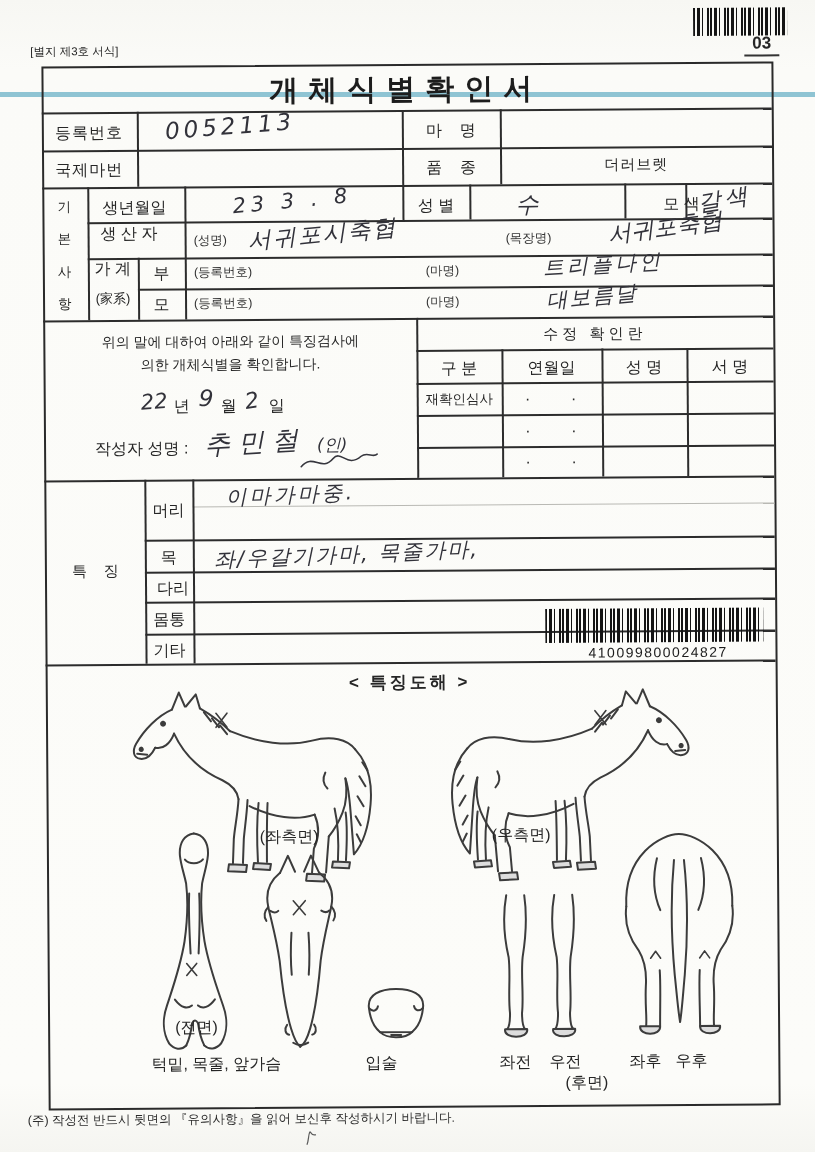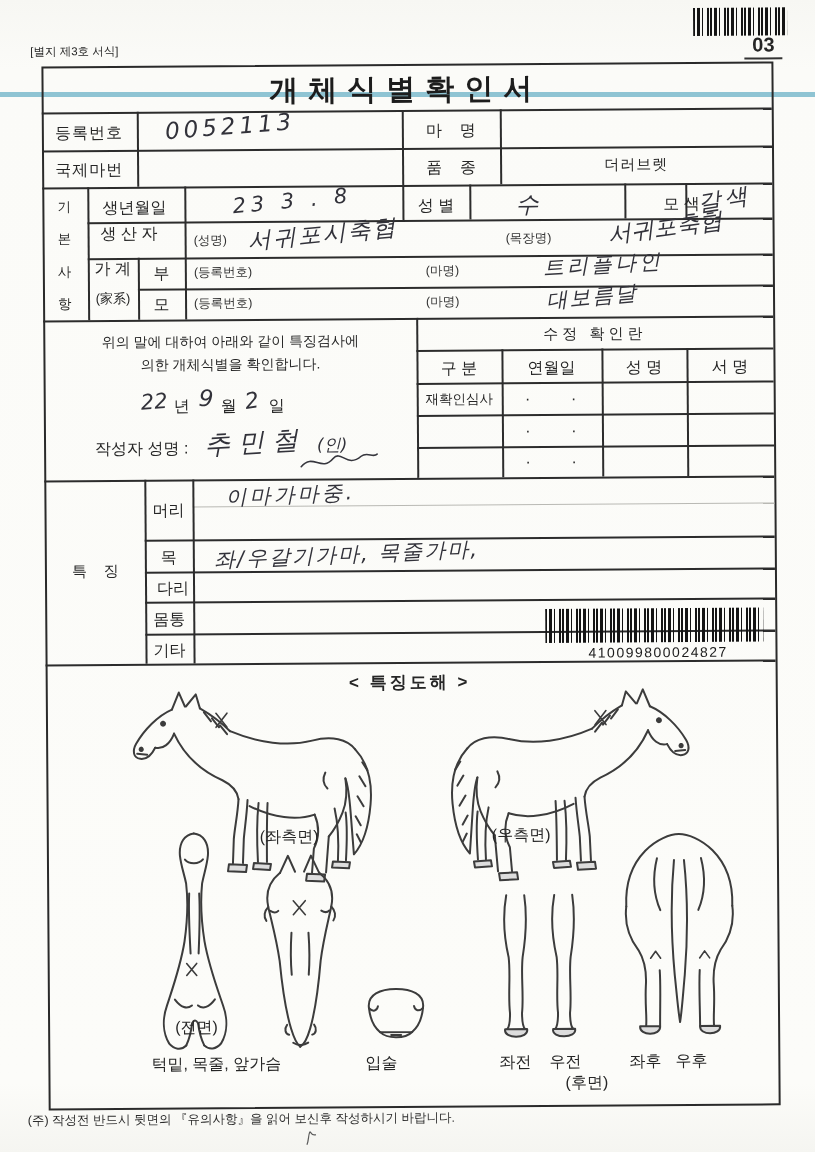--- a/index.html
+++ b/index.html
@@ -28,21 +28,21 @@
 <body>
 
 <div id="sheet">
 
   <div id="bluebar"></div>
 
   <div class="skew">
 
     <div class="lbl" style="left:34px;top:42px;font-size:11.5px;">[별지 제3호 서식]</div>
     <div class="barcode" style="left:697px;top:10px;width:94px;height:28px;"></div>
-    <div class="lbl" style="left:748px;top:36px;font-size:20px;font-weight:bold;border-bottom:2px solid #333;padding:0 8px 1px 8px;">03</div>
+    <div class="lbl" style="left:748px;top:36px;font-size:17px;font-weight:bold;border-bottom:2px solid #333;padding:0 8px 1px 8px;">03</div>
 
     <div id="formbox"></div>
     <div id="title">개체식별확인서</div>
     <div id="lines">
         <div class="gline" style="left: 45px; top: 110px; width: 730px; height: 2px;"></div>
         <div class="gline" style="left: 45px; top: 148px; width: 730px; height: 2px;"></div>
         <div class="gline" style="left: 45px; top: 185px; width: 730px; height: 2px;"></div>
         <div class="gline" style="left: 90px; top: 220px; width: 685px; height: 2px;"></div>
         <div class="gline" style="left: 90px; top: 256px; width: 685px; height: 2px;"></div>
         <div class="gline" style="left: 140px; top: 287px; width: 635px; height: 2px;"></div>

